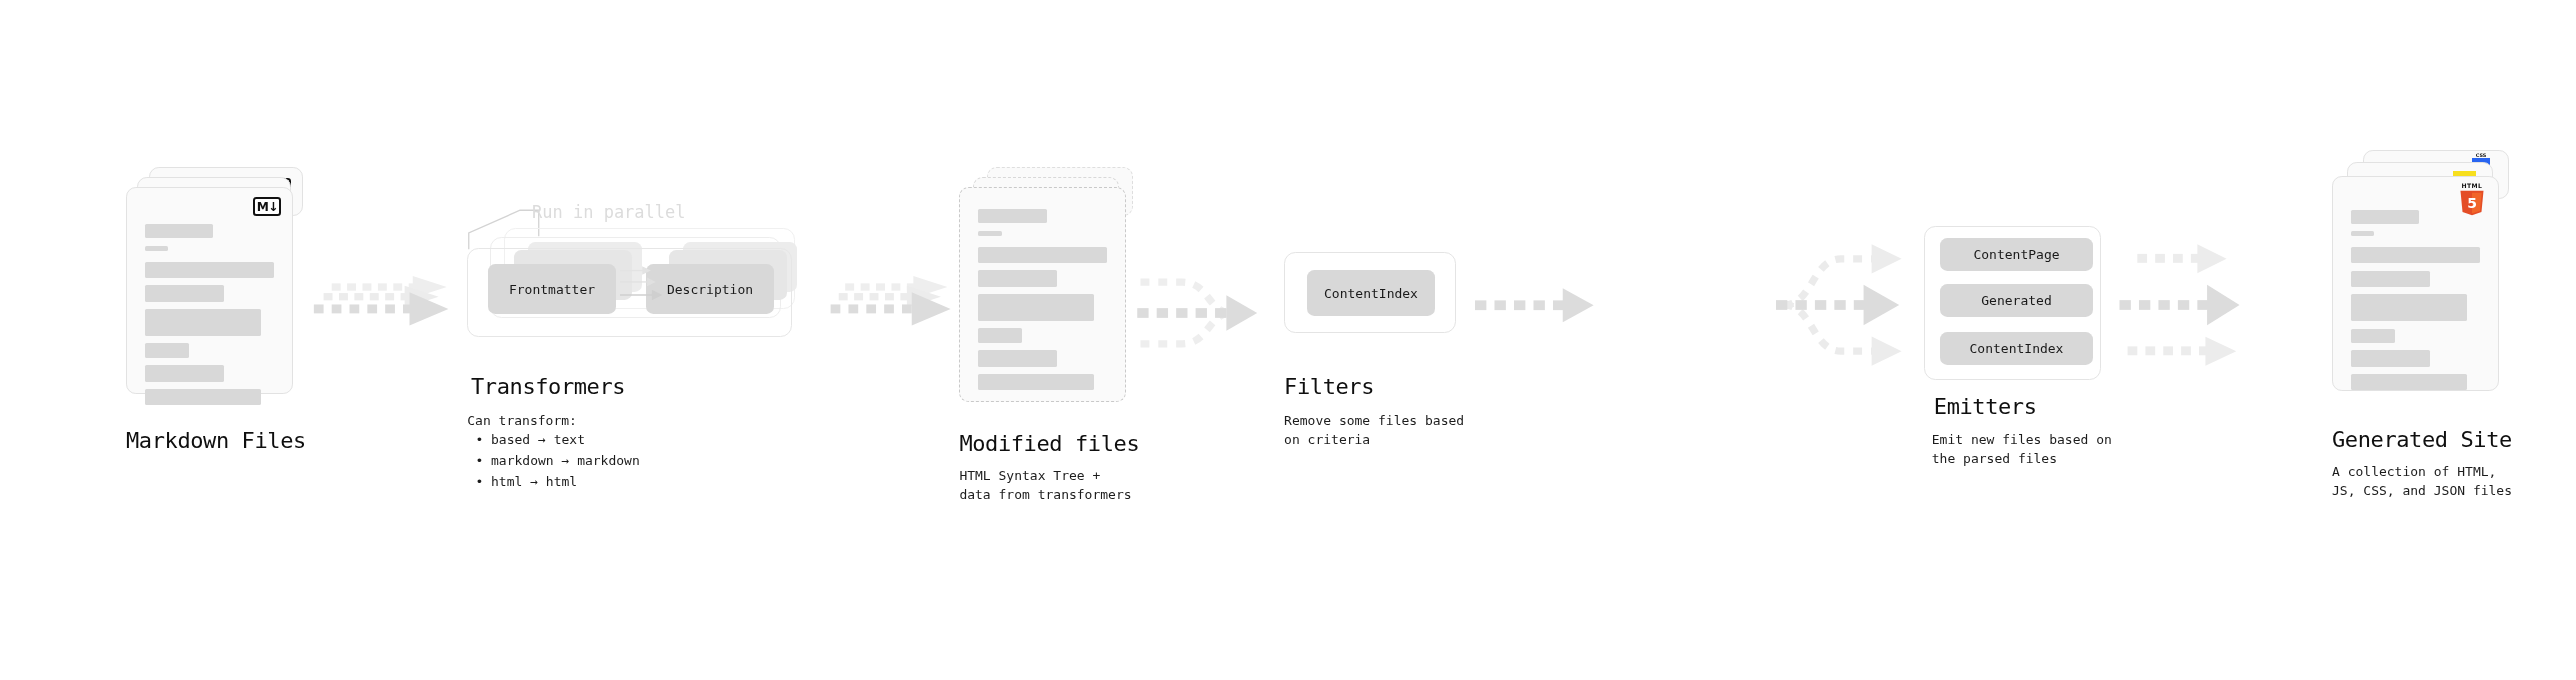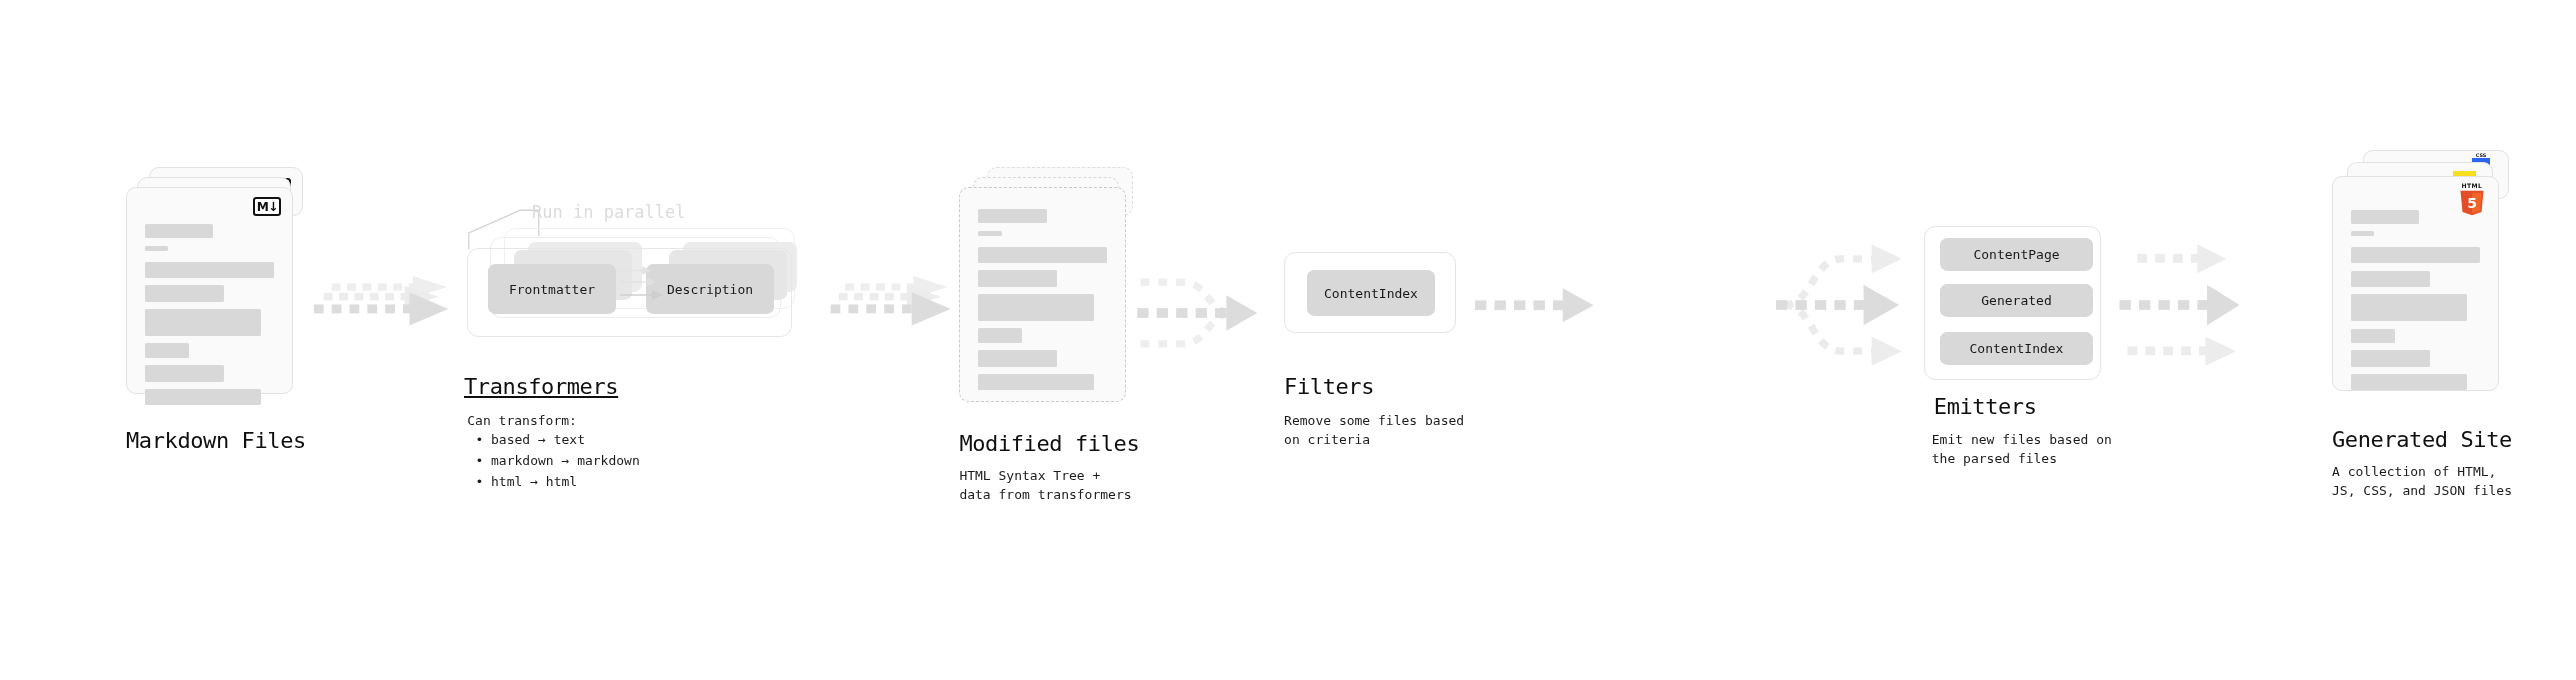--- a/index.html
+++ b/index.html
@@ -274,21 +274,21 @@
       <g stroke="#e0e0e0" stroke-width="1.6" fill="#e0e0e0">
         <line x1="0" y1="22" x2="34" y2="22"></line>
           <polygon points="34,18 42,22 34,26"></polygon>
       </g>
       <g stroke="#cfcfcf" stroke-width="1.8" fill="#cfcfcf">
         <line x1="0" y1="38" x2="40" y2="38"></line>
           <polygon points="40,33 50,38 40,43"></polygon>
       </g>
     </svg>
 
-    <div class="title" style="left:13px; top:374px;text-decoration:underline;">Transformers</div>
+    <div class="title" style="left:20px; top:374px;">Transformers</div>
     <div class="sub" style="left:16.3px; top:412px;">Can transform:</div>
     <div class="sub" style="left:24.4px; top:431px;">• based → text</div>
     <div class="sub" style="left:24.4px; top:452px;">• markdown → markdown</div>
     <div class="sub" style="left:24.4px; top:473px;">• html → html</div>
   </div>
 
   <svg class="arrowsvg" style="left:829px; top:276px; width:146px; height:65px;" viewBox="0 0 180 80">
     <g fill="#eeeeee">
       <rect x="20" y="9" width="11" height="9"></rect>
         <rect x="39" y="9" width="11" height="9"></rect>

